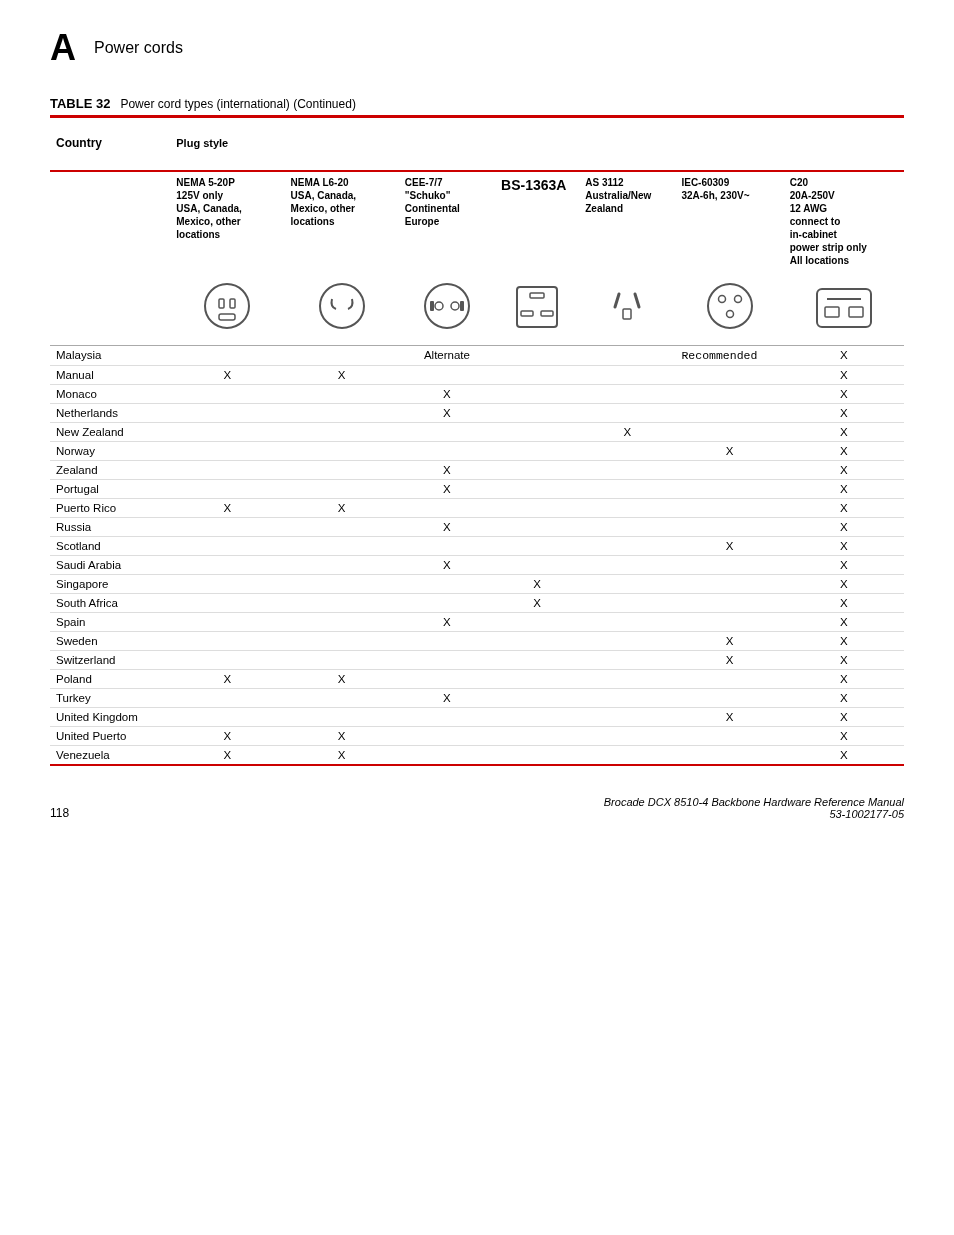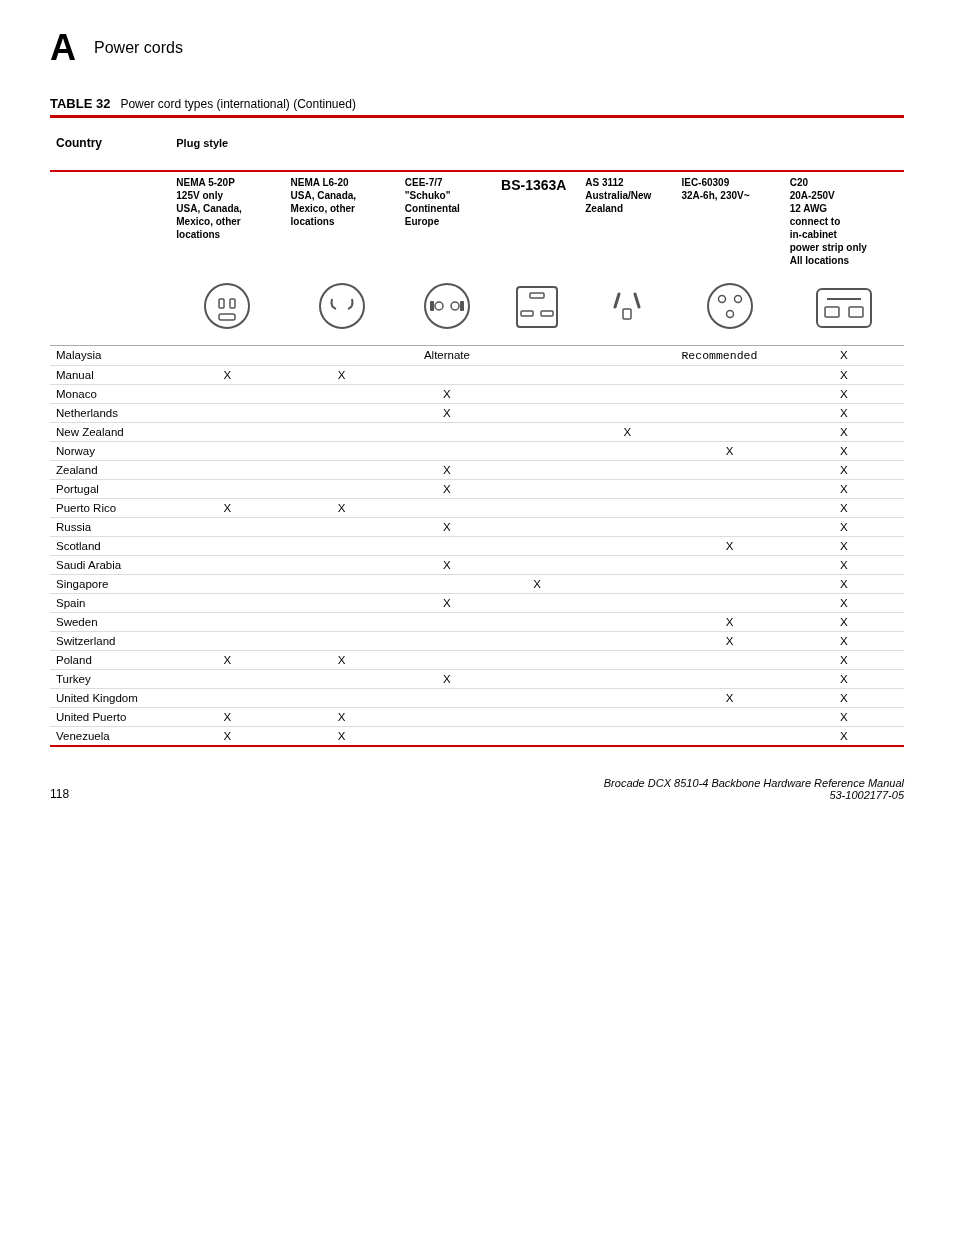--- a/index.html
+++ b/index.html
@@ -389,20 +389,30 @@
         <td style="white-space: pre-line;">Singapore</td>
         <td style="text-align: center; white-space: pre-line;"></td>
         <td style="text-align: center; white-space: pre-line;"></td>
         <td style="text-align: center; white-space: pre-line;"></td>
         <td style="text-align: center; white-space: pre-line;">X</td>
         <td style="text-align: center; white-space: pre-line;"></td>
         <td style="text-align: center; white-space: pre-line;"></td>
         <td style="text-align: center; white-space: pre-line;">X</td>
       </tr>
       <tr>
+        <td style="white-space: pre-line;">South Africa</td>
+        <td style="text-align: center; white-space: pre-line;"></td>
+        <td style="text-align: center; white-space: pre-line;"></td>
+        <td style="text-align: center; white-space: pre-line;"></td>
+        <td style="text-align: center; white-space: pre-line;">X</td>
+        <td style="text-align: center; white-space: pre-line;"></td>
+        <td style="text-align: center; white-space: pre-line;"></td>
+        <td style="text-align: center; white-space: pre-line;">X</td>
+      </tr>
+      <tr>
         <td style="white-space: pre-line;">Spain</td>
         <td style="text-align: center; white-space: pre-line;"></td>
         <td style="text-align: center; white-space: pre-line;"></td>
         <td style="text-align: center; white-space: pre-line;">X</td>
         <td style="text-align: center; white-space: pre-line;"></td>
         <td style="text-align: center; white-space: pre-line;"></td>
         <td style="text-align: center; white-space: pre-line;"></td>
         <td style="text-align: center; white-space: pre-line;">X</td>
       </tr>
       <tr>

